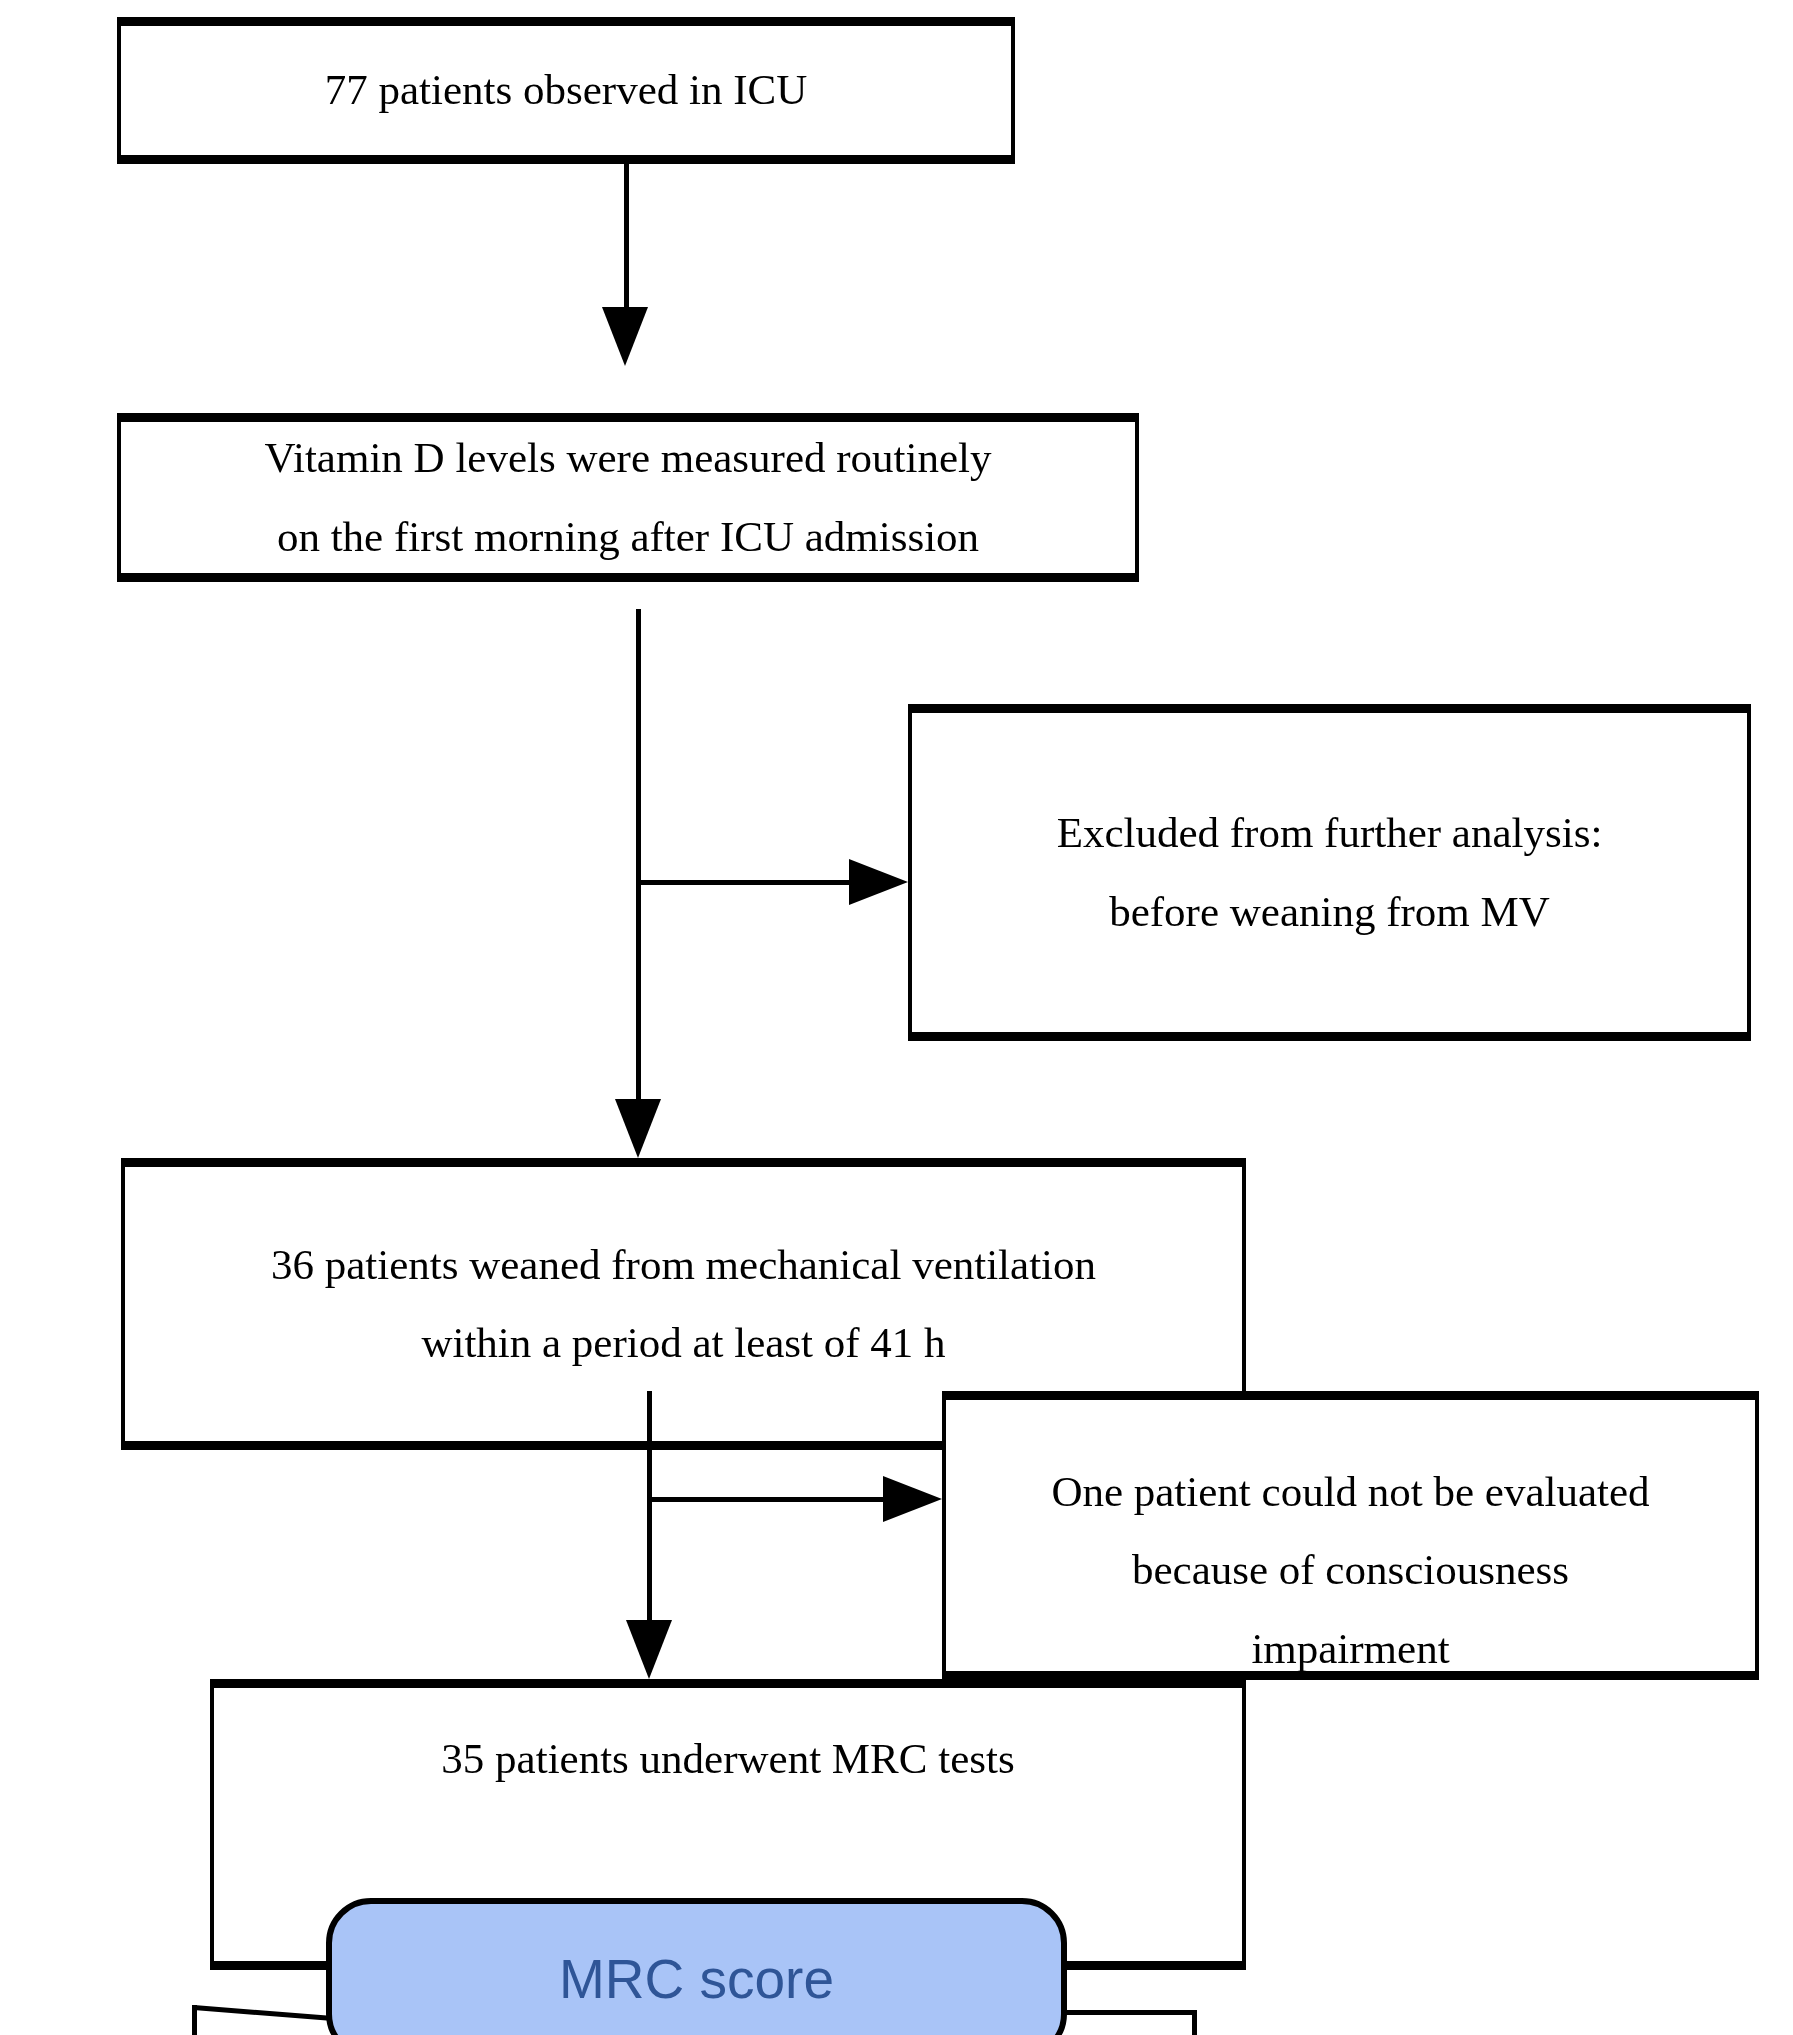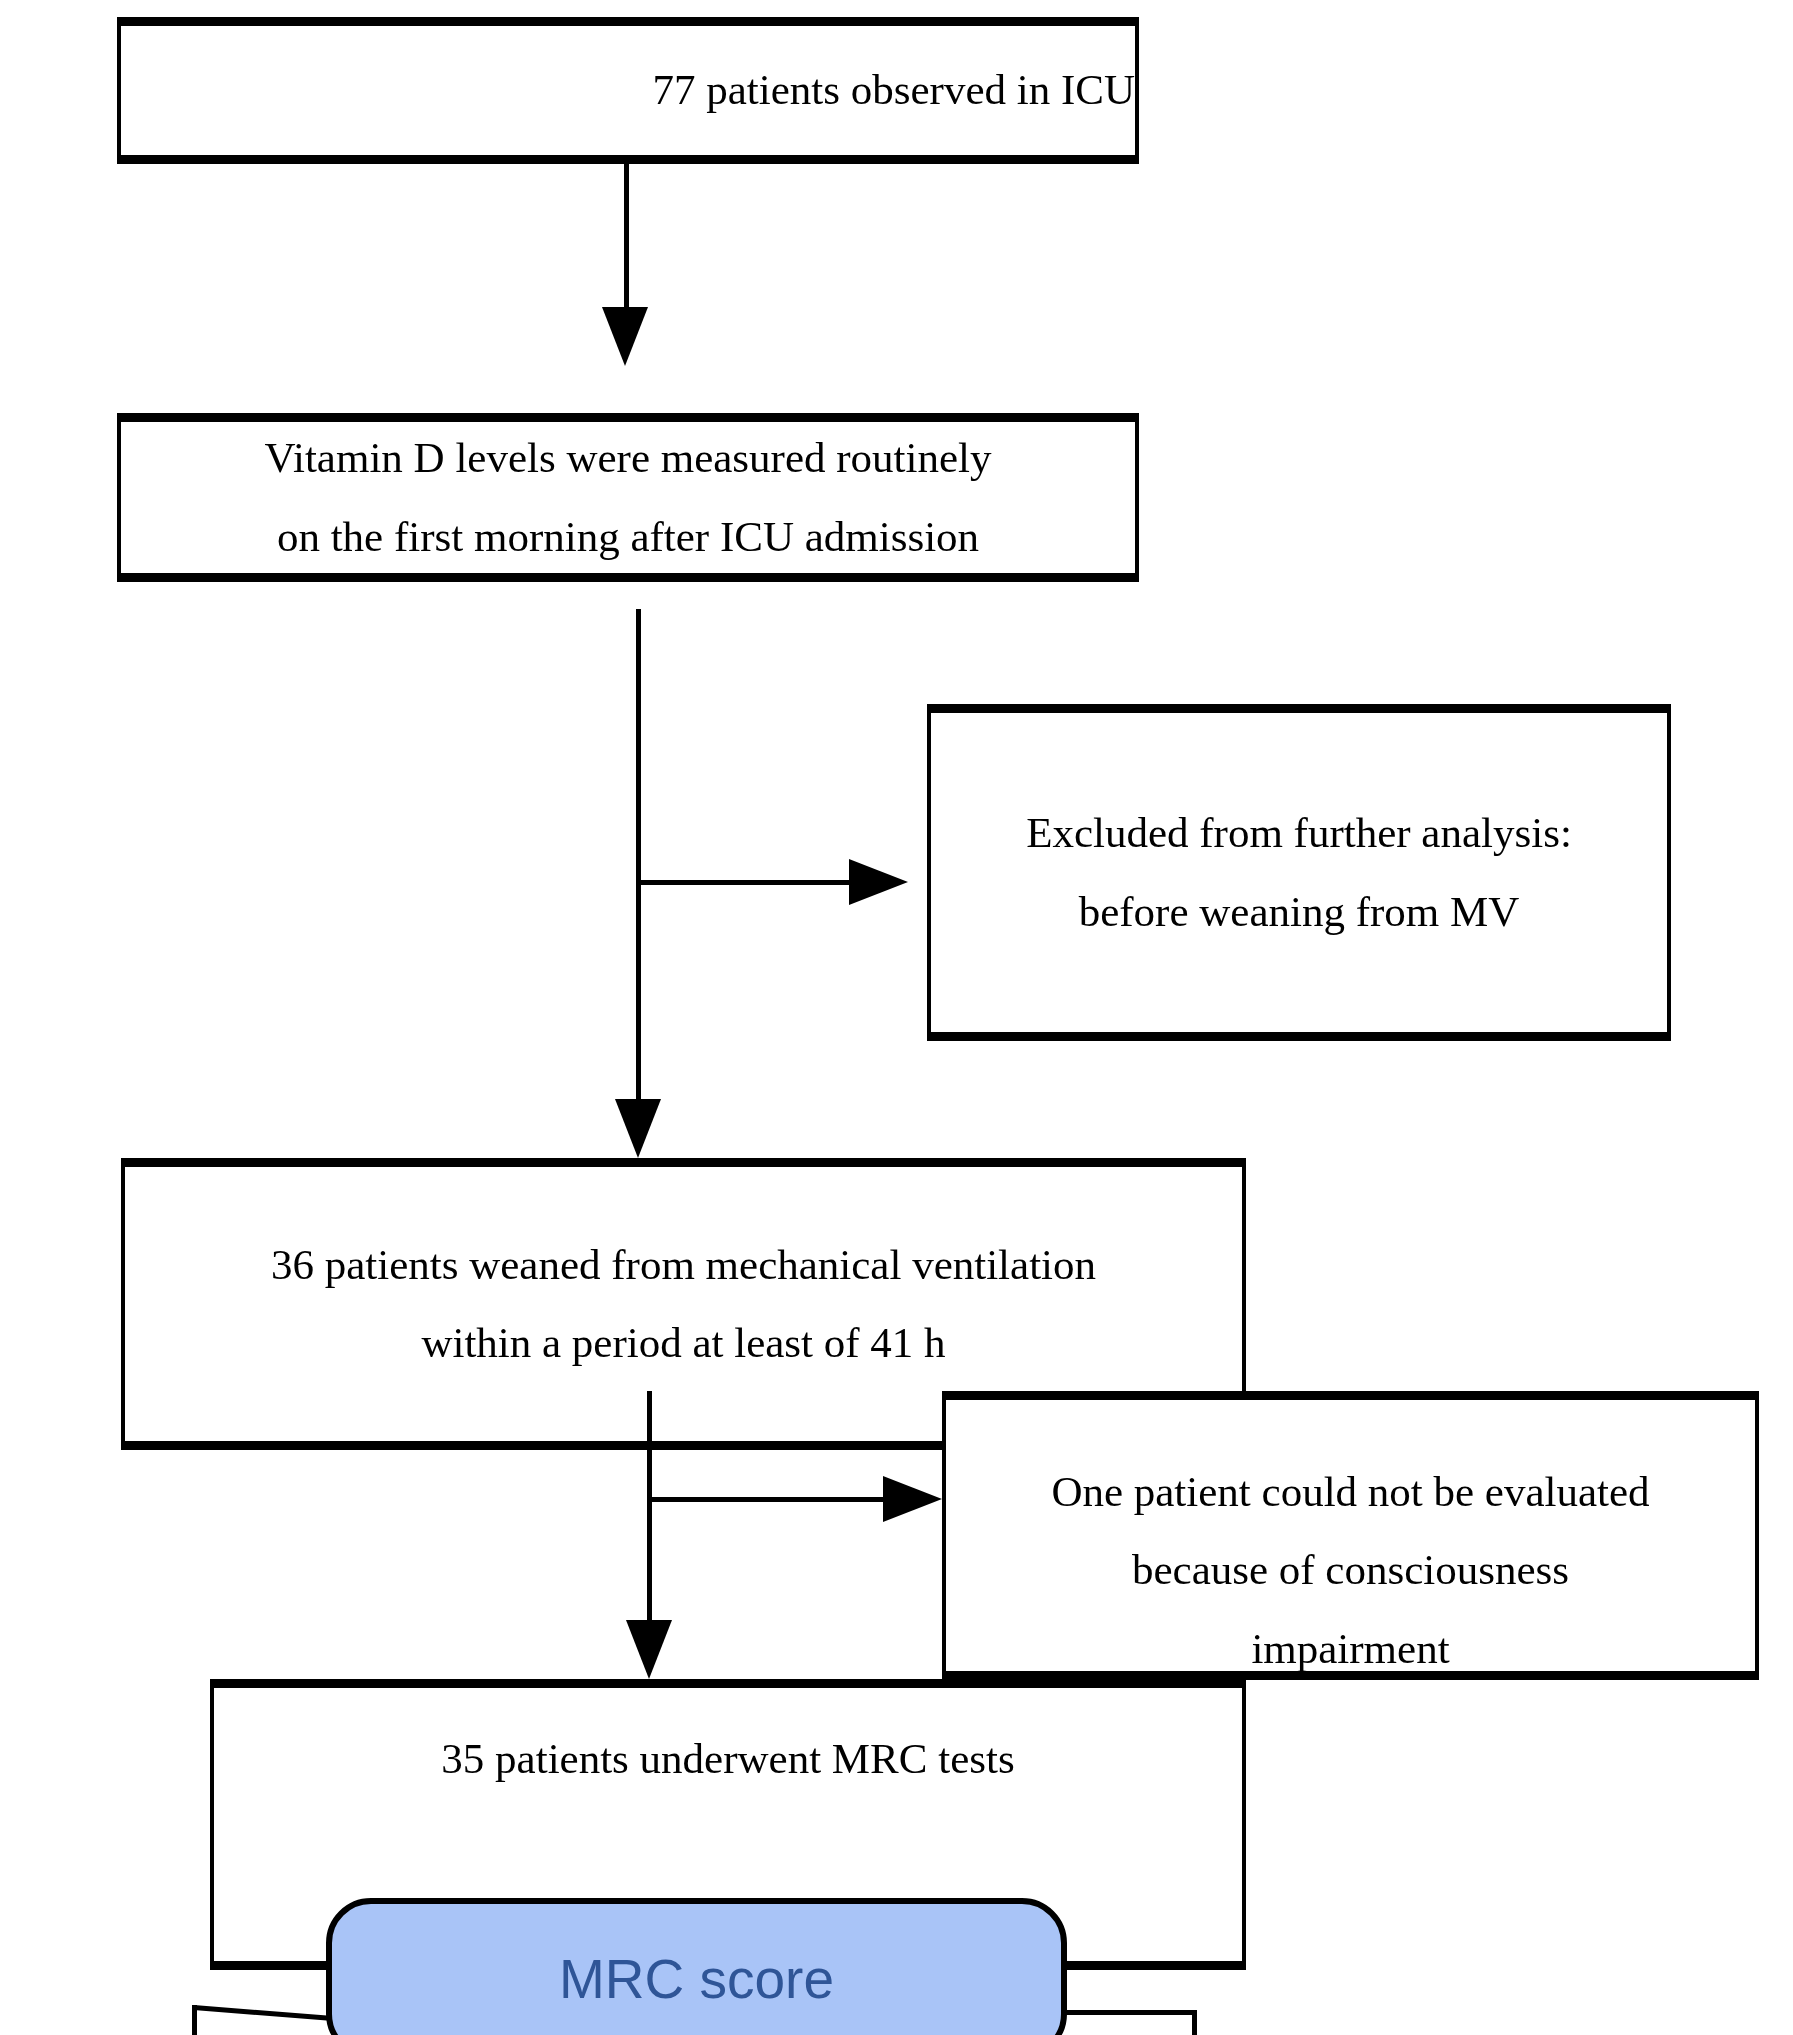--- a/index.html
+++ b/index.html
@@ -63,23 +63,23 @@
     border: 6.5px solid #000000;
     border-radius: 45px;
     display: flex;
     justify-content: center;
     align-items: center;
     font-family: "Liberation Sans", "DejaVu Sans", sans-serif;
     font-size: 55px;
     color: #2F5597;
   }
   
-  #box-icu          { left: 117px;  top: 17px;   width: 1022px; height: 147px; align-items: flex-end; }
+  #box-icu          { left: 117px;  top: 17px;   width: 898px; height: 147px; }
   #box-vitamin-d    { left: 117px;  top: 413px; width: 1022px; height: 169px; }
-  #box-excluded     { left: 908px; top: 704px; width: 744px; height: 337px; margin-left: 19px; }
+  #box-excluded     { left: 908px; top: 704px; width: 843px; height: 337px; }
   #box-weaned       { left: 121px;  top: 1158px; width: 1125px; height: 292px; }
   #box-not-evaluated{ left: 942px; top: 1391px; width: 817px; height: 289px;
                       padding-top: 53px; }
   #box-mrc-tests    { left: 210px;  top: 1679px; width: 1036px; height: 291px;
                       padding-top: 32px; }
 </style>
 </head>
 <body>
 
 <div id="canvas">

